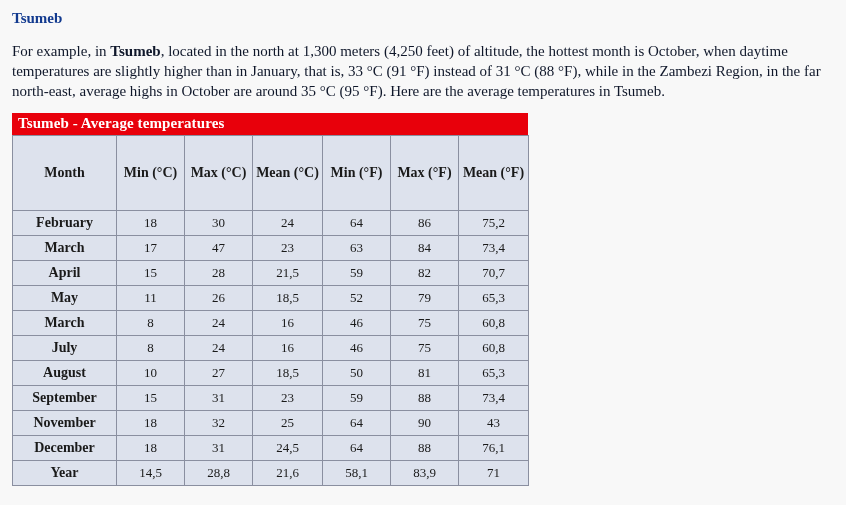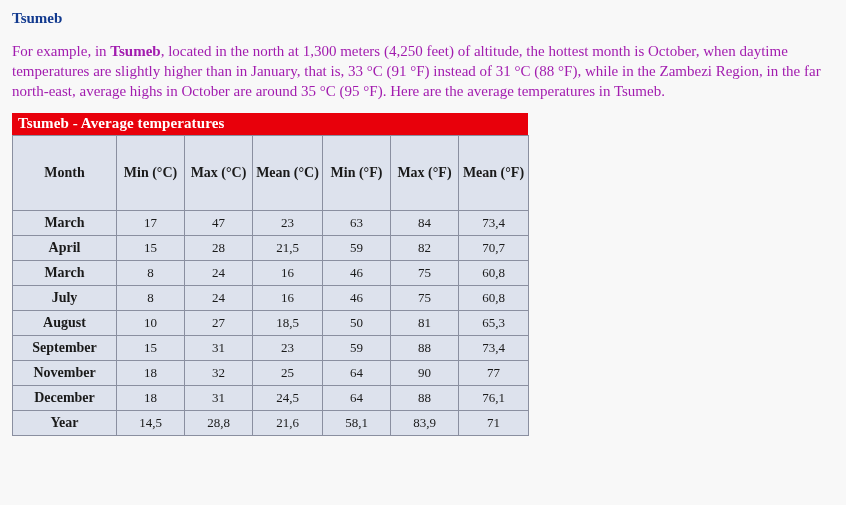--- a/index.html
+++ b/index.html
@@ -25,21 +25,21 @@
     color: #123a8f;
     font-family: "Liberation Serif", serif;
     font-weight: bold;
     font-size: 15px;
     margin: 2px 0 14px 2px;
   }
   .body-text {
     font-family: "Liberation Serif", serif;
     font-size: 15px;
     line-height: 20px;
-    color: #a21caf;
+    color: #0f172a;
     margin: 0 4px 12px 2px;
     text-align: left;
   }
   .body-text b {
     font-weight: bold;
   }
   .table-wrap {
     margin-left: 2px;
   }
   .table-caption {
@@ -113,38 +113,56 @@
             <th>Min (°C)</th>
             <th>Max (°C)</th>
             <th>Mean (°C)</th>
             <th>Min (°F)</th>
             <th>Max (°F)</th>
             <th>Mean (°F)</th>
           </tr>
       </thead>
       <tbody>
           <tr>
+            <th class="month">February</th>
+            <td>18</td>
+            <td>30</td>
+            <td>24</td>
+            <td>64</td>
+            <td>86</td>
+            <td>75,2</td>
+          </tr>
+          <tr>
             <th class="month">March</th>
             <td>17</td>
             <td>47</td>
             <td>23</td>
             <td>63</td>
             <td>84</td>
             <td>73,4</td>
           </tr>
           <tr>
             <th class="month">April</th>
             <td>15</td>
             <td>28</td>
             <td>21,5</td>
             <td>59</td>
             <td>82</td>
             <td>70,7</td>
           </tr>
           <tr>
+            <th class="month">May</th>
+            <td>11</td>
+            <td>26</td>
+            <td>18,5</td>
+            <td>52</td>
+            <td>79</td>
+            <td>65,3</td>
+          </tr>
+          <tr>
             <th class="month">March</th>
             <td>8</td>
             <td>24</td>
             <td>16</td>
             <td>46</td>
             <td>75</td>
             <td>60,8</td>
           </tr>
           <tr>
             <th class="month">July</th>
@@ -173,21 +191,21 @@
             <td>88</td>
             <td>73,4</td>
           </tr>
           <tr>
             <th class="month">November</th>
             <td>18</td>
             <td>32</td>
             <td>25</td>
             <td>64</td>
             <td>90</td>
-            <td>77</td>
+            <td>43</td>
           </tr>
           <tr>
             <th class="month">December</th>
             <td>18</td>
             <td>31</td>
             <td>24,5</td>
             <td>64</td>
             <td>88</td>
             <td>76,1</td>
           </tr>

